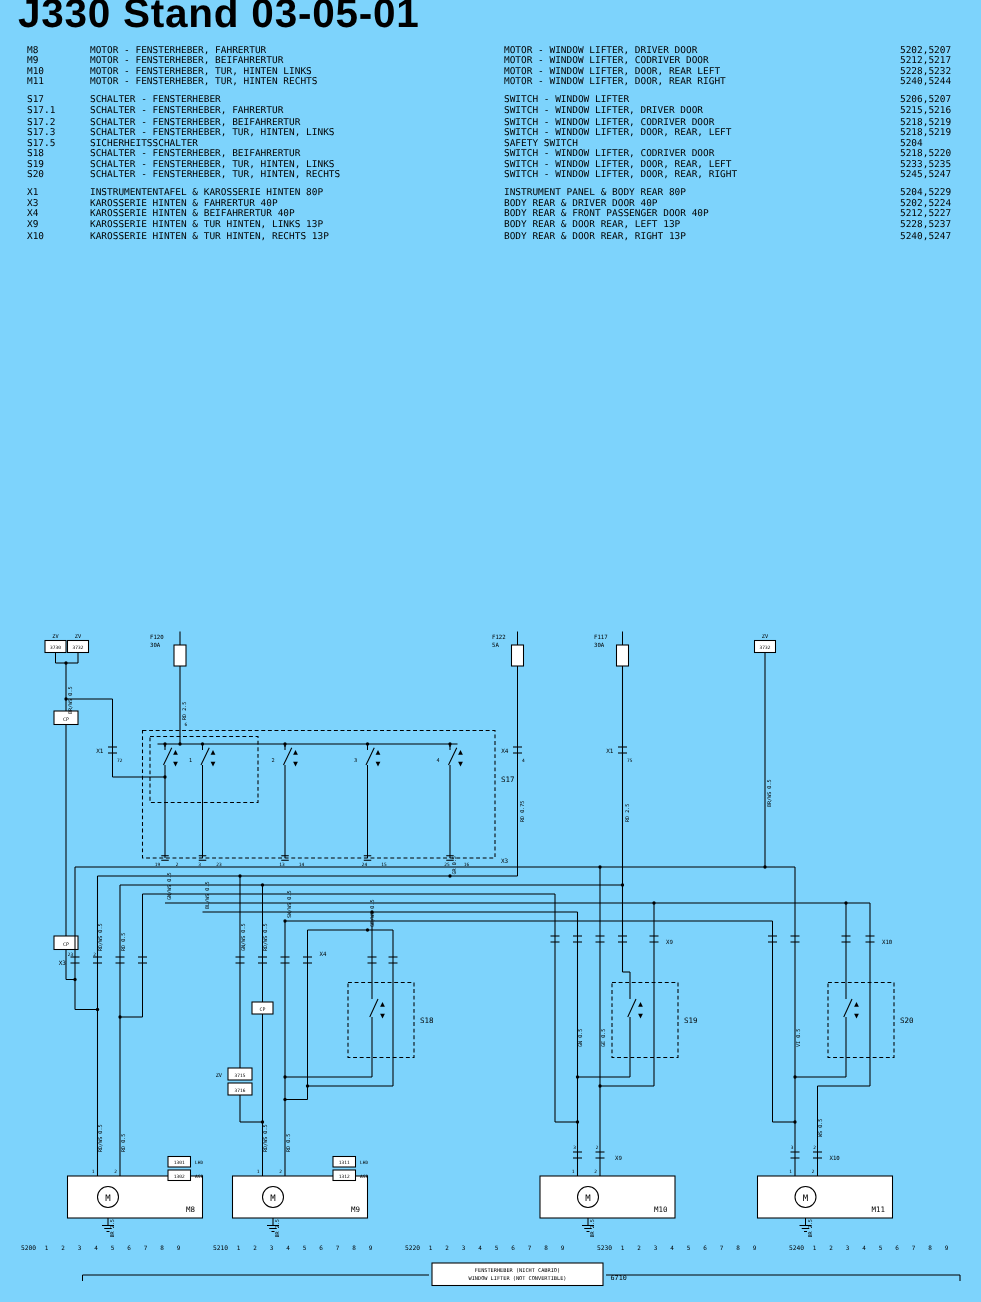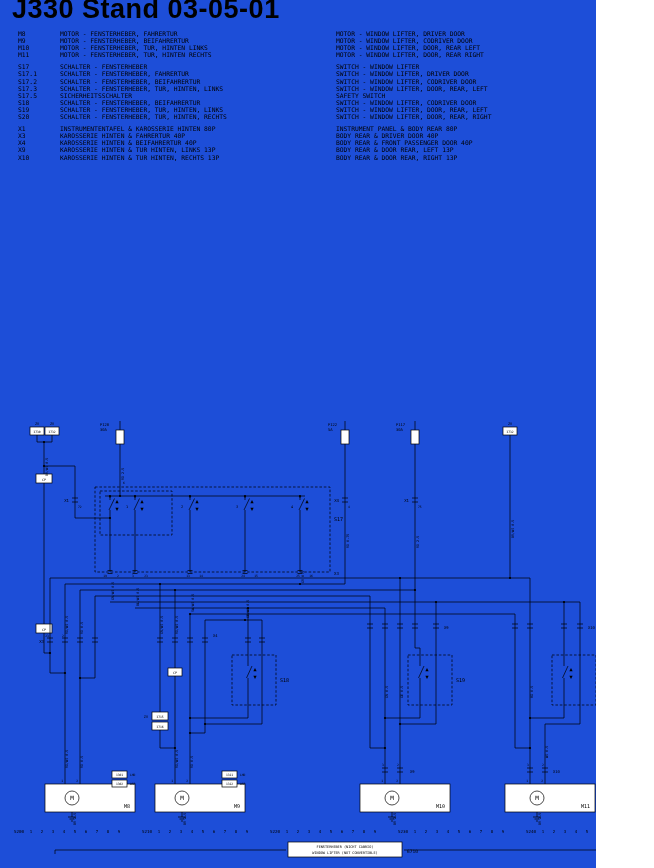--- a/index.html
+++ b/index.html
@@ -1,16 +1,16 @@
 <!DOCTYPE html>
 <html><head>
 <meta charset="utf-8">
 <style>
   html,body{margin:0;padding:0;background:#fff;}
-  .page{position:relative;width:596px;height:868px;background:#1d4ed8;overflow:hidden;
+  .page{position:relative;width:654px;height:868px;background:#7dd3fc;overflow:hidden;
         font-family:"DejaVu Sans Mono",monospace;color:#000;}
   .title{position:absolute;top:-6px;left:12px;margin:0;
          font-family:"Liberation Sans",sans-serif;font-weight:bold;
          font-size:27px;letter-spacing:.5px;white-space:nowrap;}
   .legend{position:absolute;left:18px;top:30px;width:632px;
           font-size:6.3px;line-height:7.1px;}
   .legend-group{margin-bottom:5px;}
   .legend-row{display:grid;grid-template-columns:42px 276px 264px 50px;white-space:nowrap;}
   #diagram-svg{position:absolute;left:0;top:418px;}
   #diagram-svg text{font-family:"DejaVu Sans Mono",monospace;fill:#000;}

